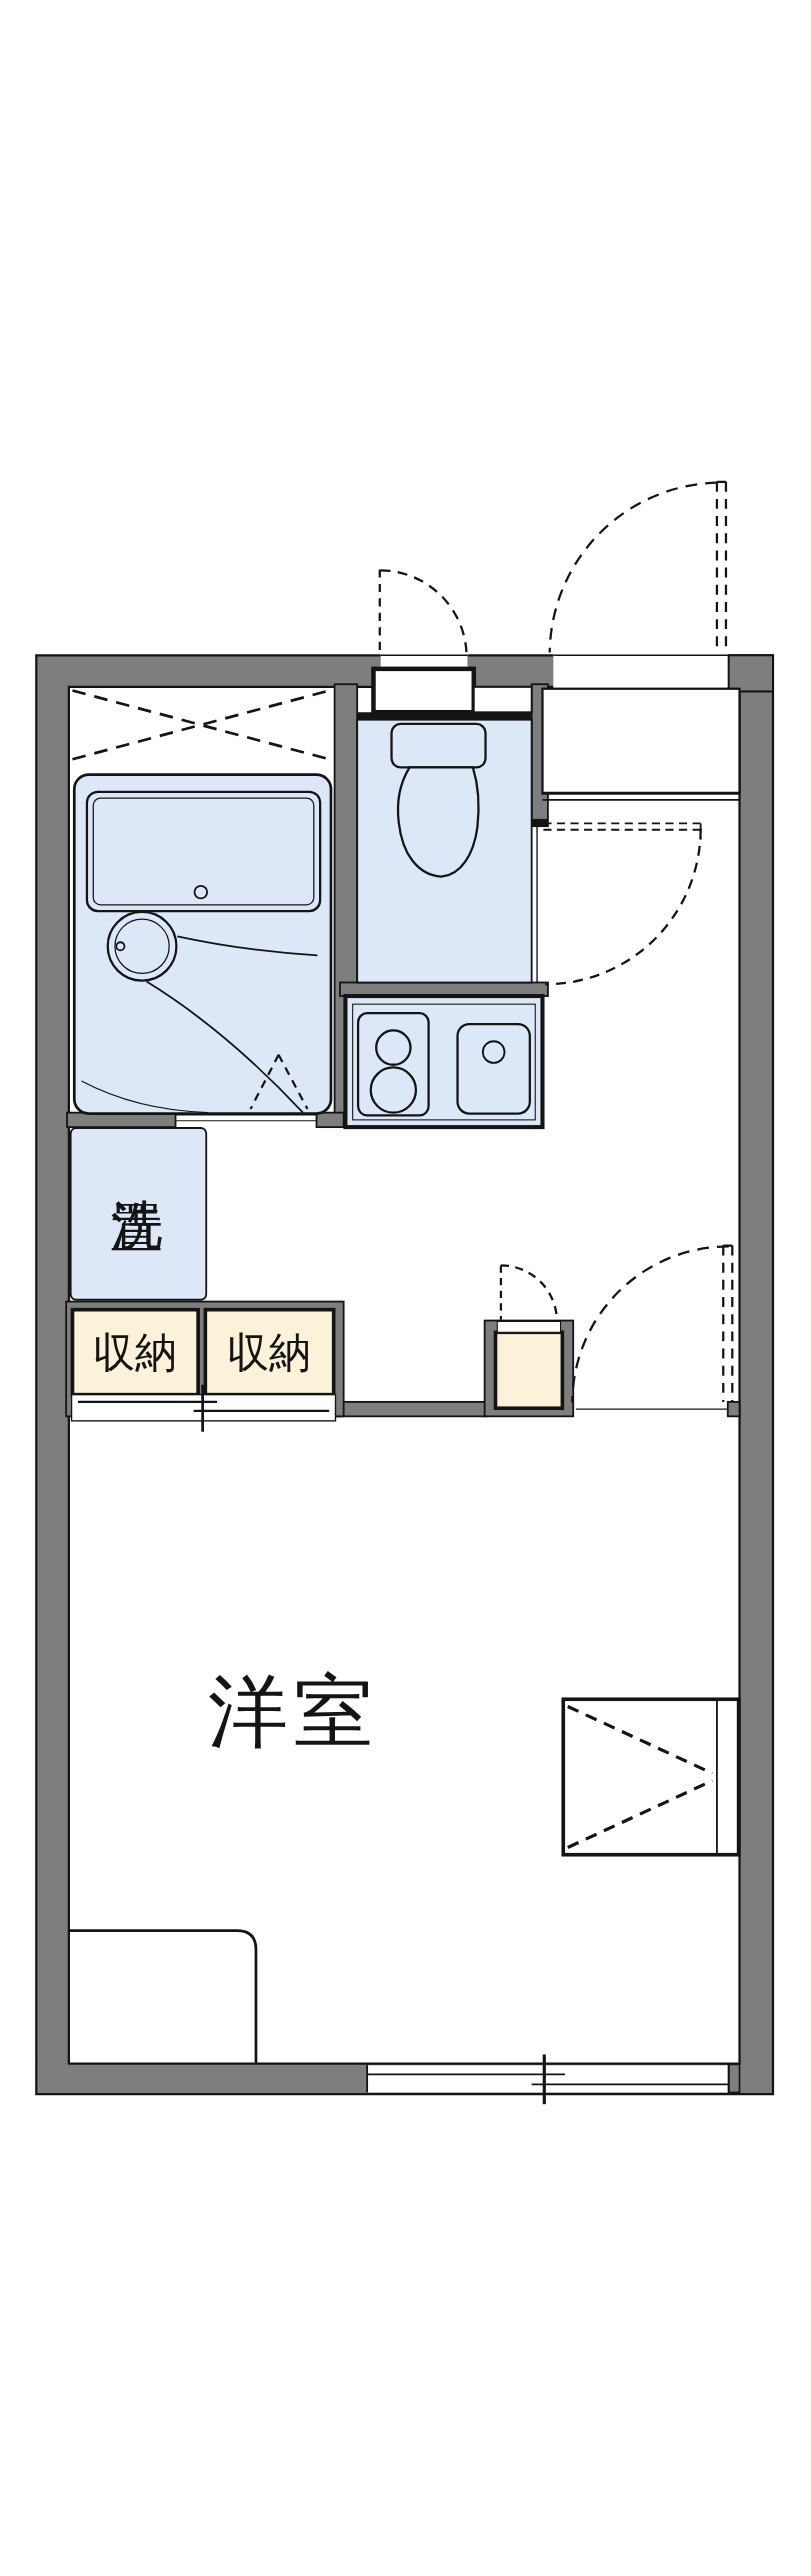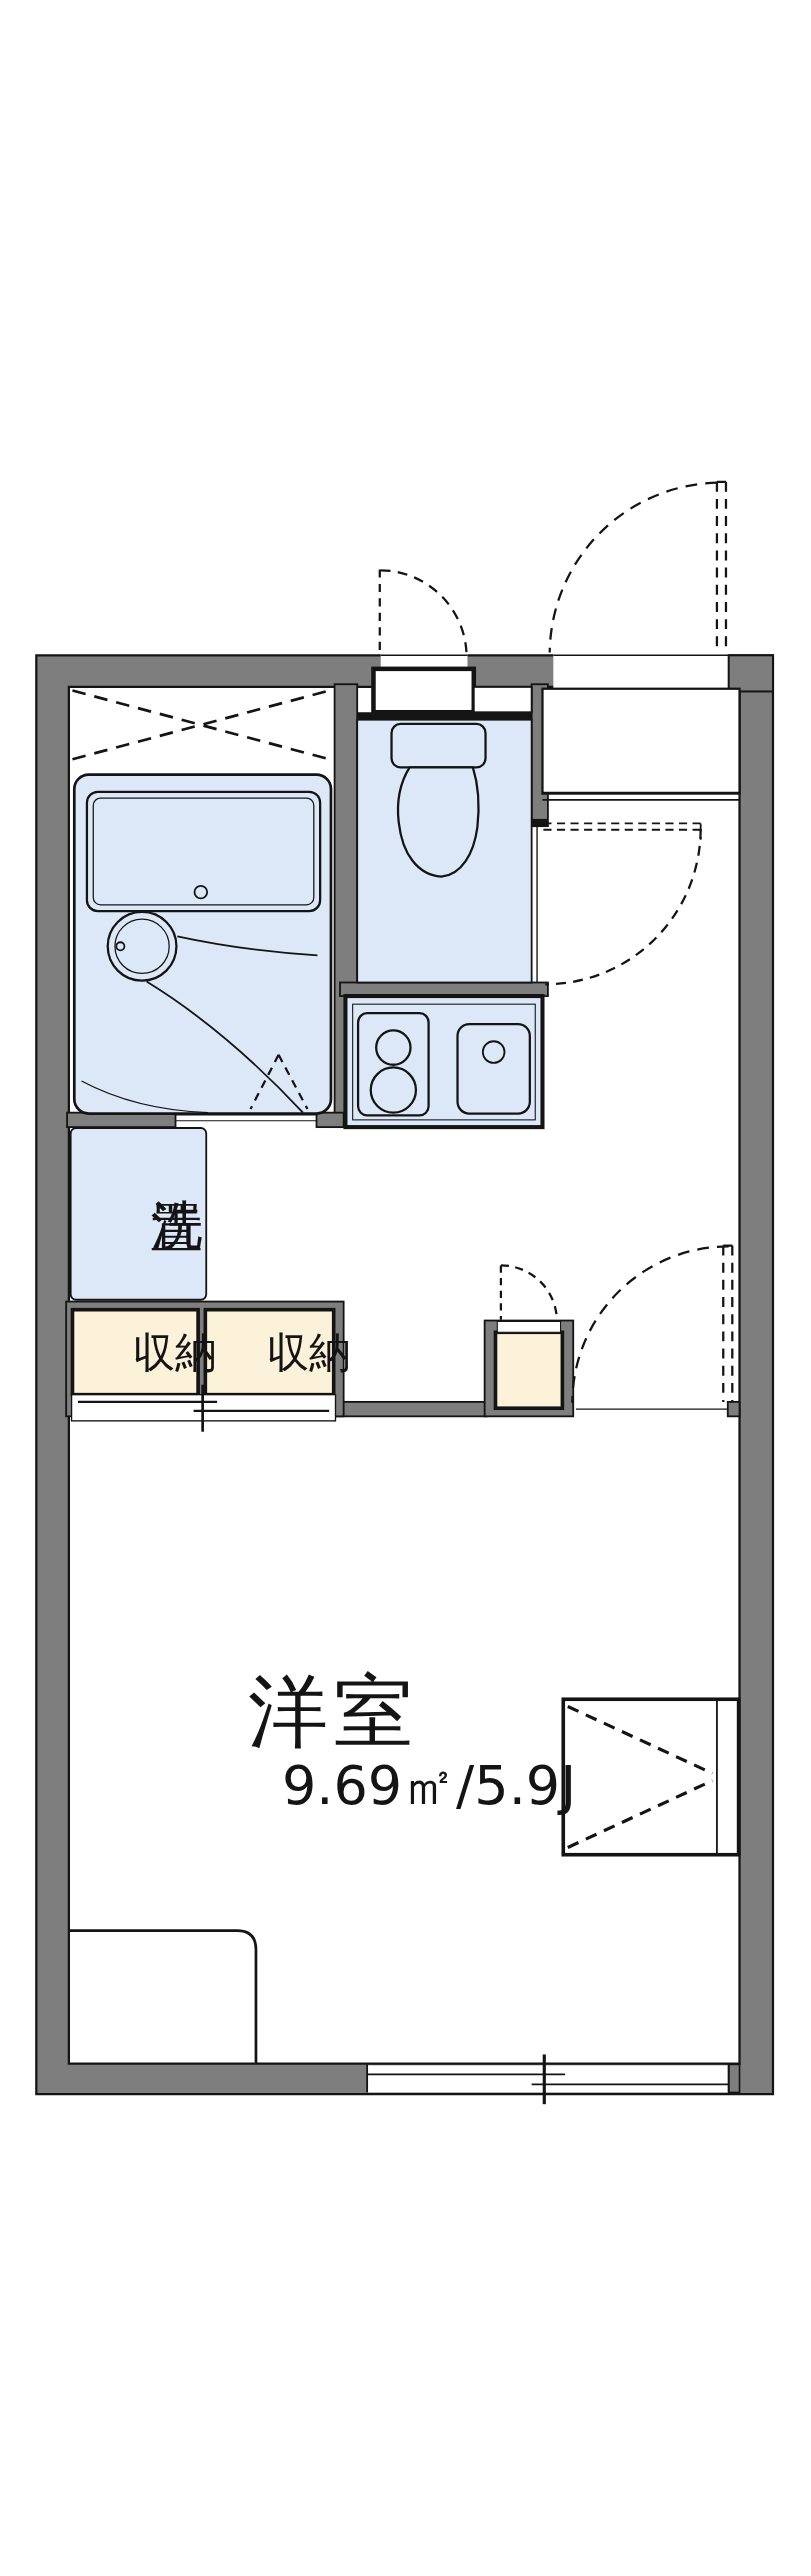--- a/index.html
+++ b/index.html
@@ -4,21 +4,21 @@
 <style>
   html,body{margin:0;padding:0;background:#ffffff;}
   .canvas{
     position:relative;
     width:812px;height:2576px;
     background:#ffffff;
     font-family:"DejaVu Sans","Liberation Sans",sans-serif;
     overflow:hidden;
   }
   .canvas svg{position:absolute;left:0;top:0;}
-  .lbl{position:absolute;color:#141414;z-index:5;padding-left:40px;}
+  .lbl{position:absolute;color:#141414;z-index:5;}
   .room-label{
     left:208px;top:1659px;width:362px;
     text-align:left;font-size:80px;font-weight:500;letter-spacing:5.4px;
   }
   .room-area{
     left:163px;top:1750px;width:452px;
     text-align:center;font-size:54px;font-weight:400;
   }
   .laundry-label{
     left:108px;top:1157px;
@@ -152,19 +152,18 @@
     <path d="M554,1400 V1460" stroke-width="2.5" stroke-dasharray="8,6"></path>
     <path d="M554,1400 A62,62 0 0 1 616,1462" stroke-width="2.5" stroke-dasharray="9,7"></path>
 
     <path d="M800,1378 V1551 M810,1378 V1551 M800,1378 H810" stroke-width="2.5" stroke-dasharray="11,8"></path>
     <path d="M806,1379 A173,173 0 0 0 633,1552" stroke-width="2.5" stroke-dasharray="13,9"></path>
     <path d="M637,1559 H805" stroke-width="1.5"></path>
   </g>
 </svg>
 
   <div class="lbl room-label">洋室</div>
-  <div class="lbl room-area">9.69㎡/5.9J</div>
   <div class="lbl laundry-label">洗置</div>
   <div class="lbl storage-label-1">収納</div>
   <div class="lbl storage-label-2">収納</div>
 
 </div>
 
 
 </body></html>

